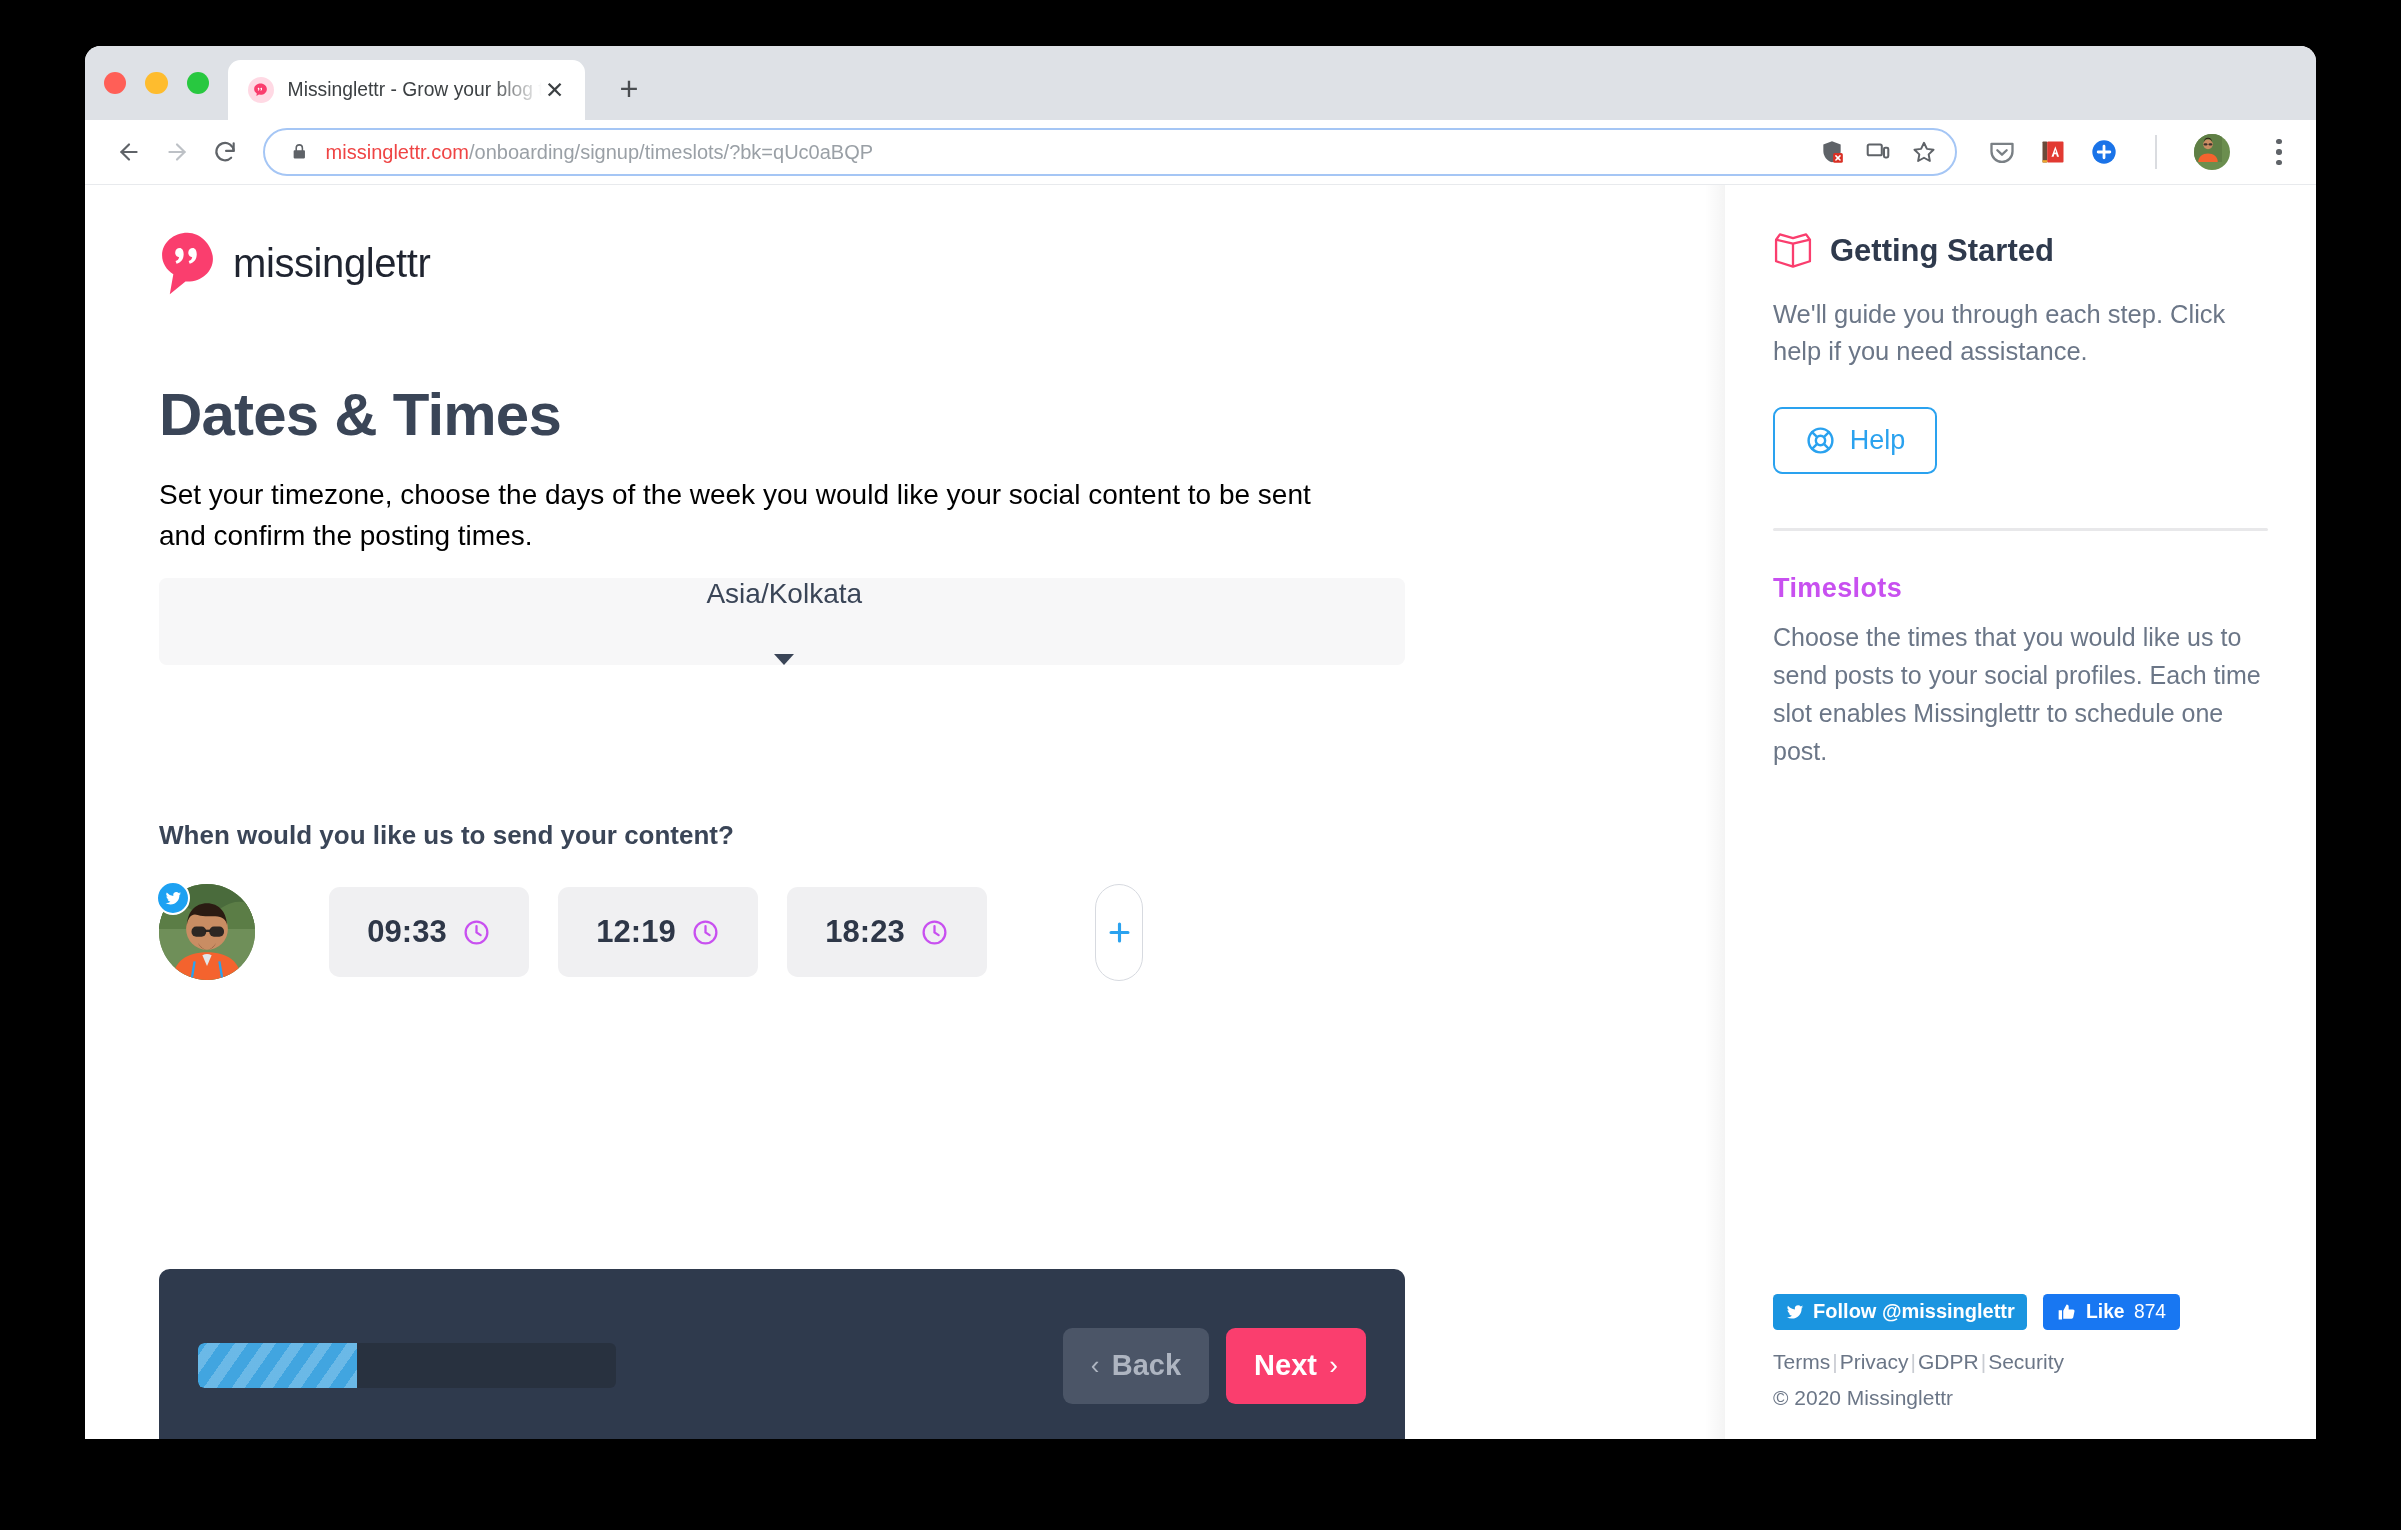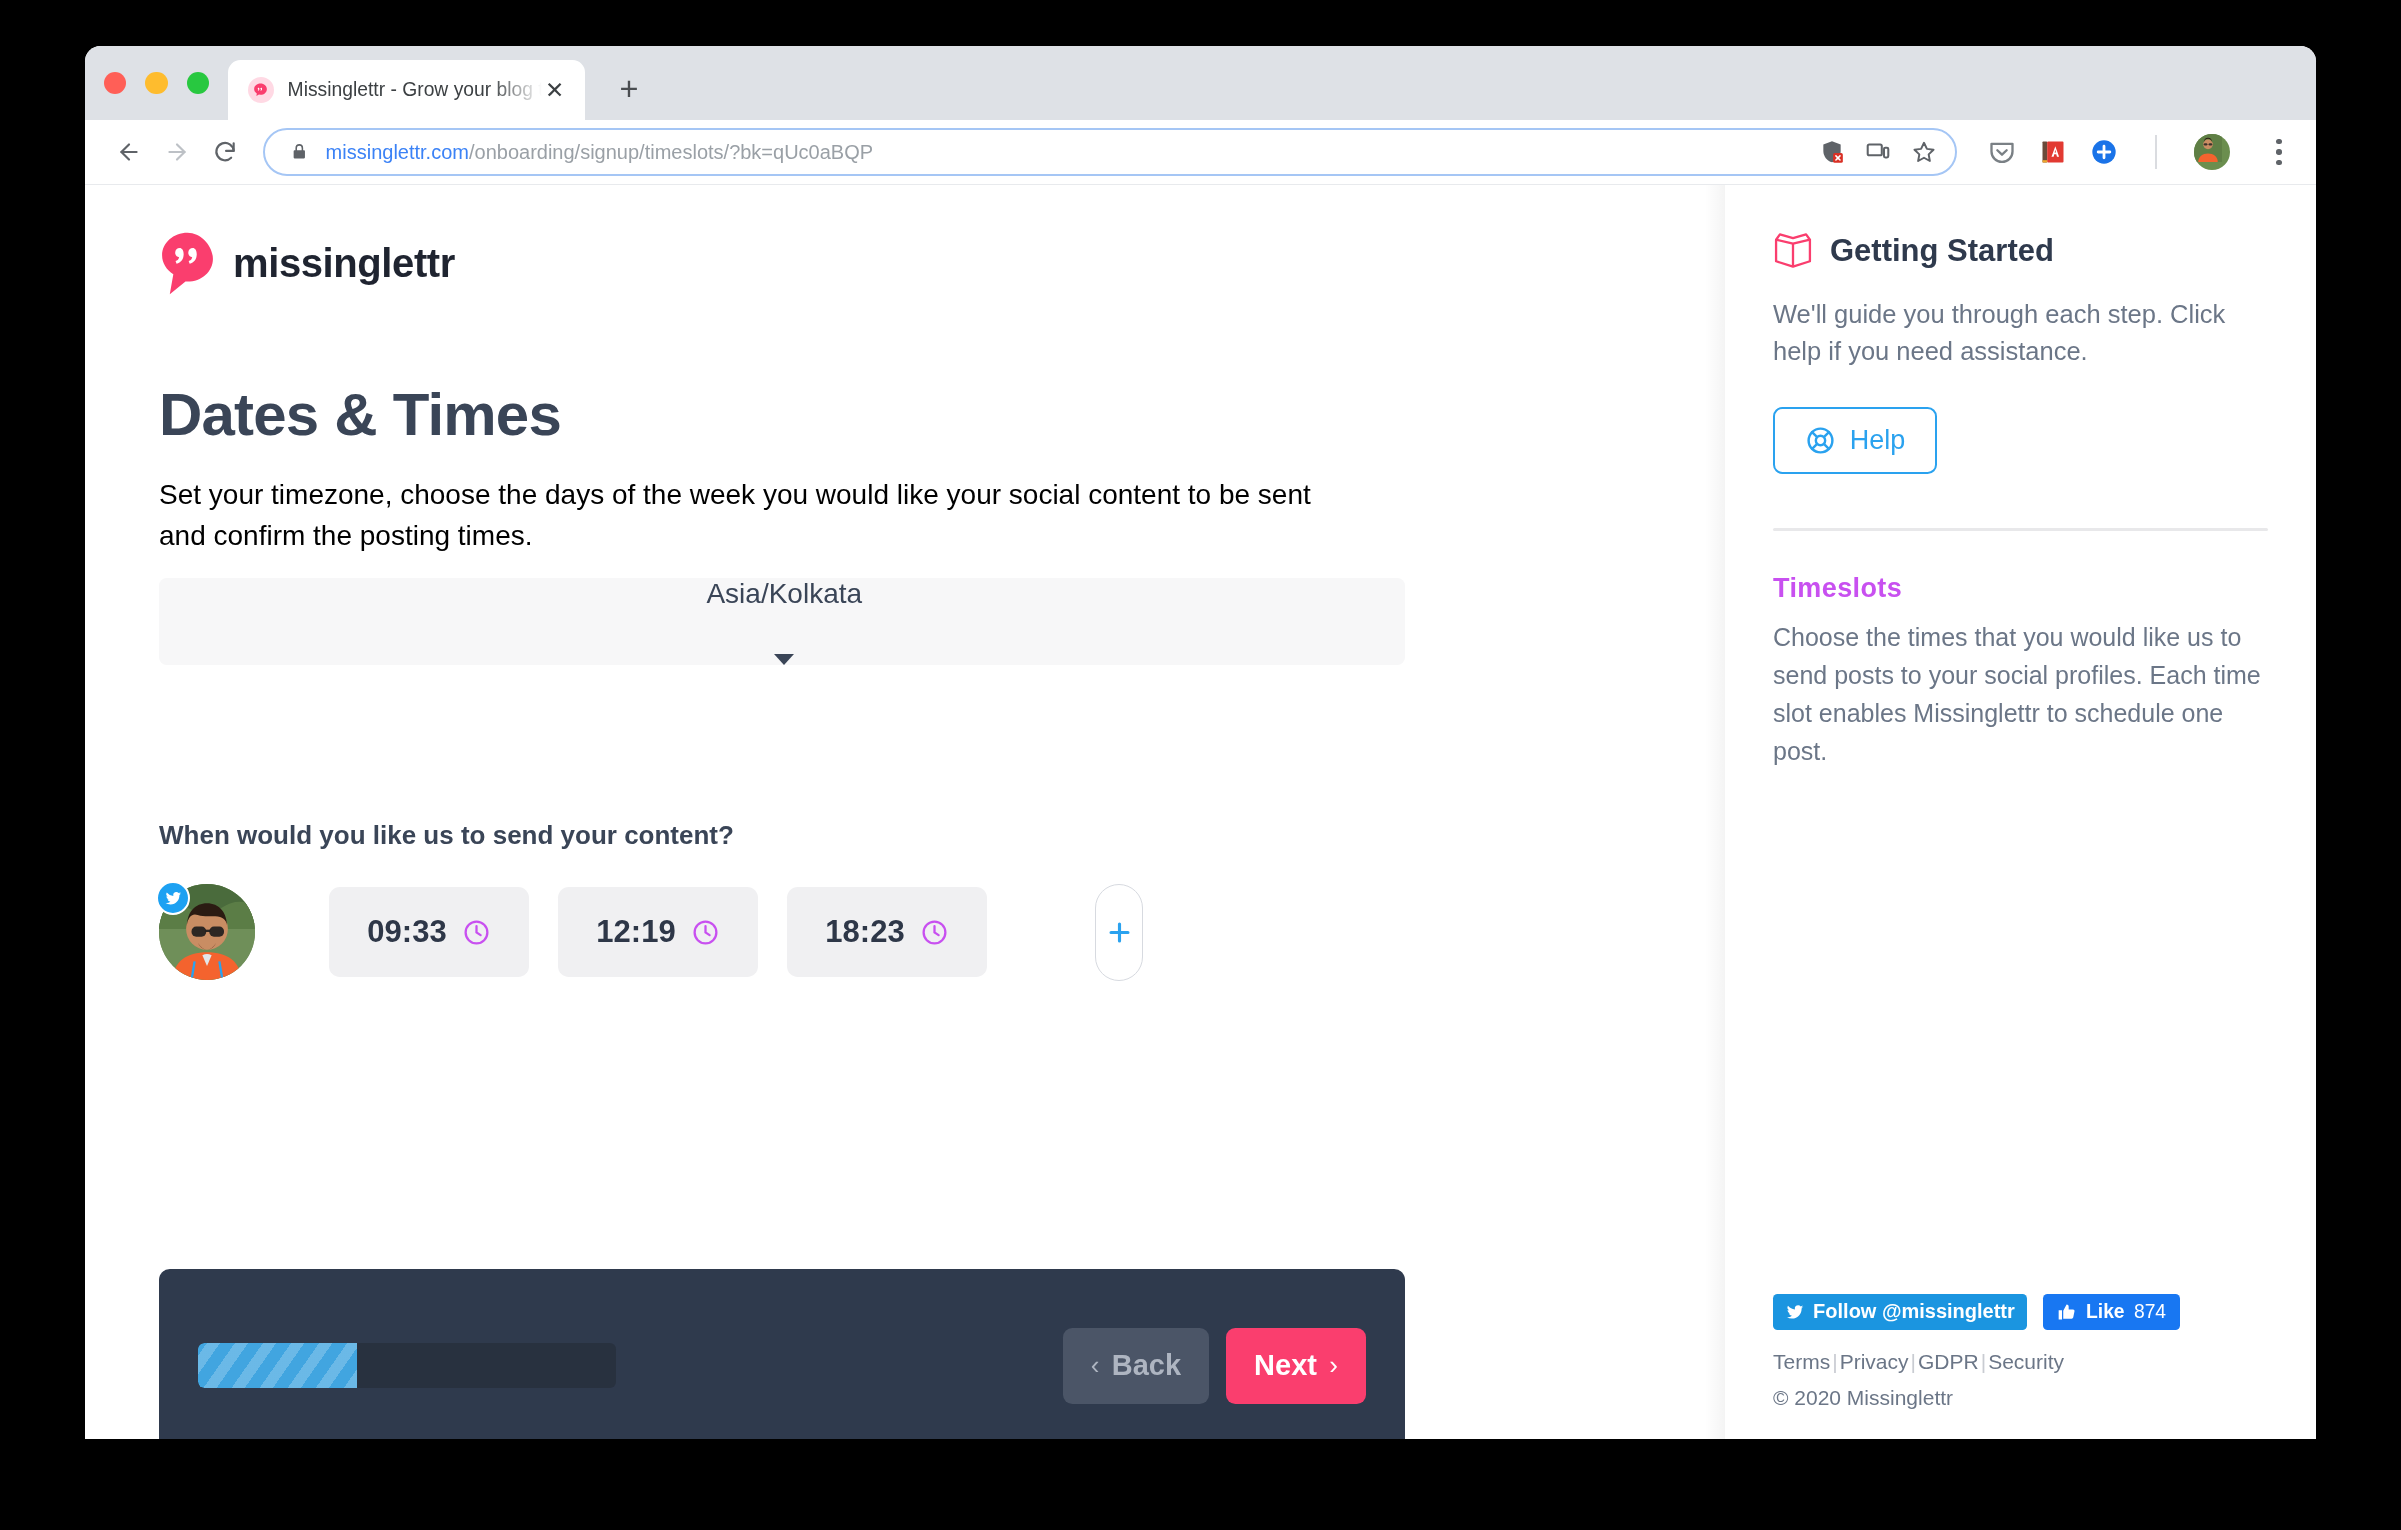--- a/index.html
+++ b/index.html
@@ -107,21 +107,21 @@
     min-width: 0;
   }
   .lock { width: 18.6px; height: 21.7px; flex: 0 0 auto; }
   .url {
     margin-left: 17px;
     font-size: 20px;
     color: #9aa0a6;
     white-space: nowrap; overflow: hidden;
     flex: 1 1 auto;
   }
-  .url b { color: #3b82f6; font-weight: 400; }
+  .url b { color: #ef4444; font-weight: 400; }
   .omni-icons { display: flex; align-items: center; gap: 20px; margin-left: 10.8px; flex: 0 0 auto; padding-right: 10.8px; }
   .omni-icons svg { width: 26px; height: 26px; }
 
   .ext-icons { display: flex; align-items: center; gap: 23px; margin-left: 18.6px; flex: 0 0 auto; }
   .ext-icons svg { width: 28px; height: 28px; }
   .vdiv { width: 1.5px; height: 34px; background: #dadce0; margin: 0 14px; }
   .profile-pic {
     width: 36px; height: 36px; border-radius: 50%;
     overflow: hidden; flex: 0 0 auto;
     background: #6b8e4e;
@@ -145,21 +145,21 @@
   .main::after {
     content: "";
     position: absolute; top: 0; right: 0; width: 20px; height: 100%;
     background: linear-gradient(to right, rgba(0,0,0,0), rgba(0,0,0,0.045));
     pointer-events: none;
   }
 
   
   .logo { display: flex; align-items: center; gap: 17px; }
   .logo-mark { width: 57px; height: 65px; flex: 0 0 auto; }
-  .logo-text { font-size: 40px; font-weight: 700; color: #1f2430; letter-spacing: -0.4px; }
+  .logo-text { font-size: 40px; font-weight: 400; color: #1f2430; letter-spacing: -0.4px; }
 
   h1.title {
     margin-top: 84px;
     font-size: 60px; font-weight: 700;
     color: #3a4557; letter-spacing: -0.8px;
   }
   p.subtitle {
     margin-top: 25px;
     font-size: 28px; line-height: 1.47;
     color: #000000;

